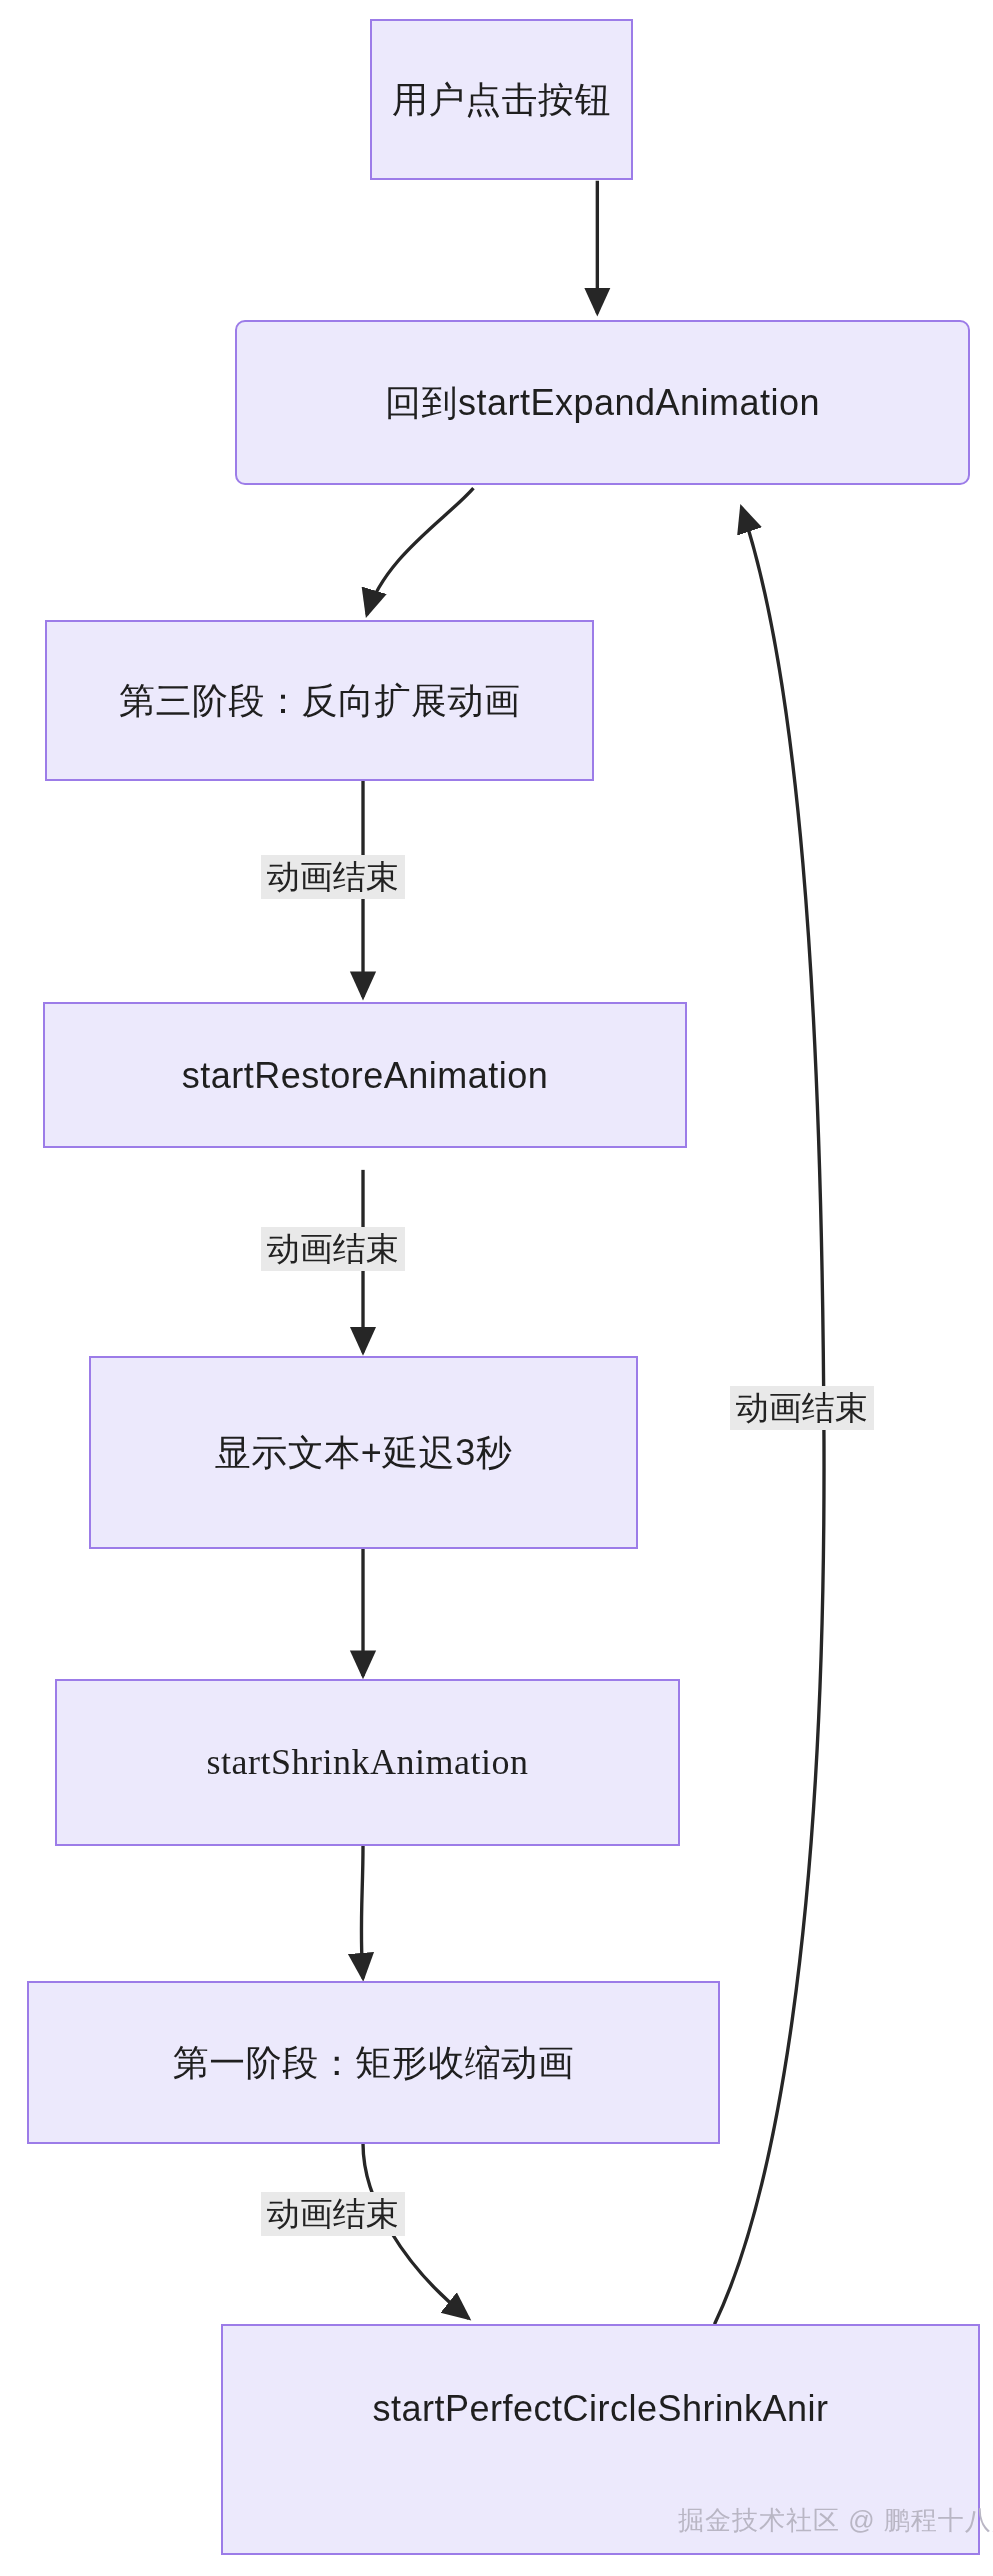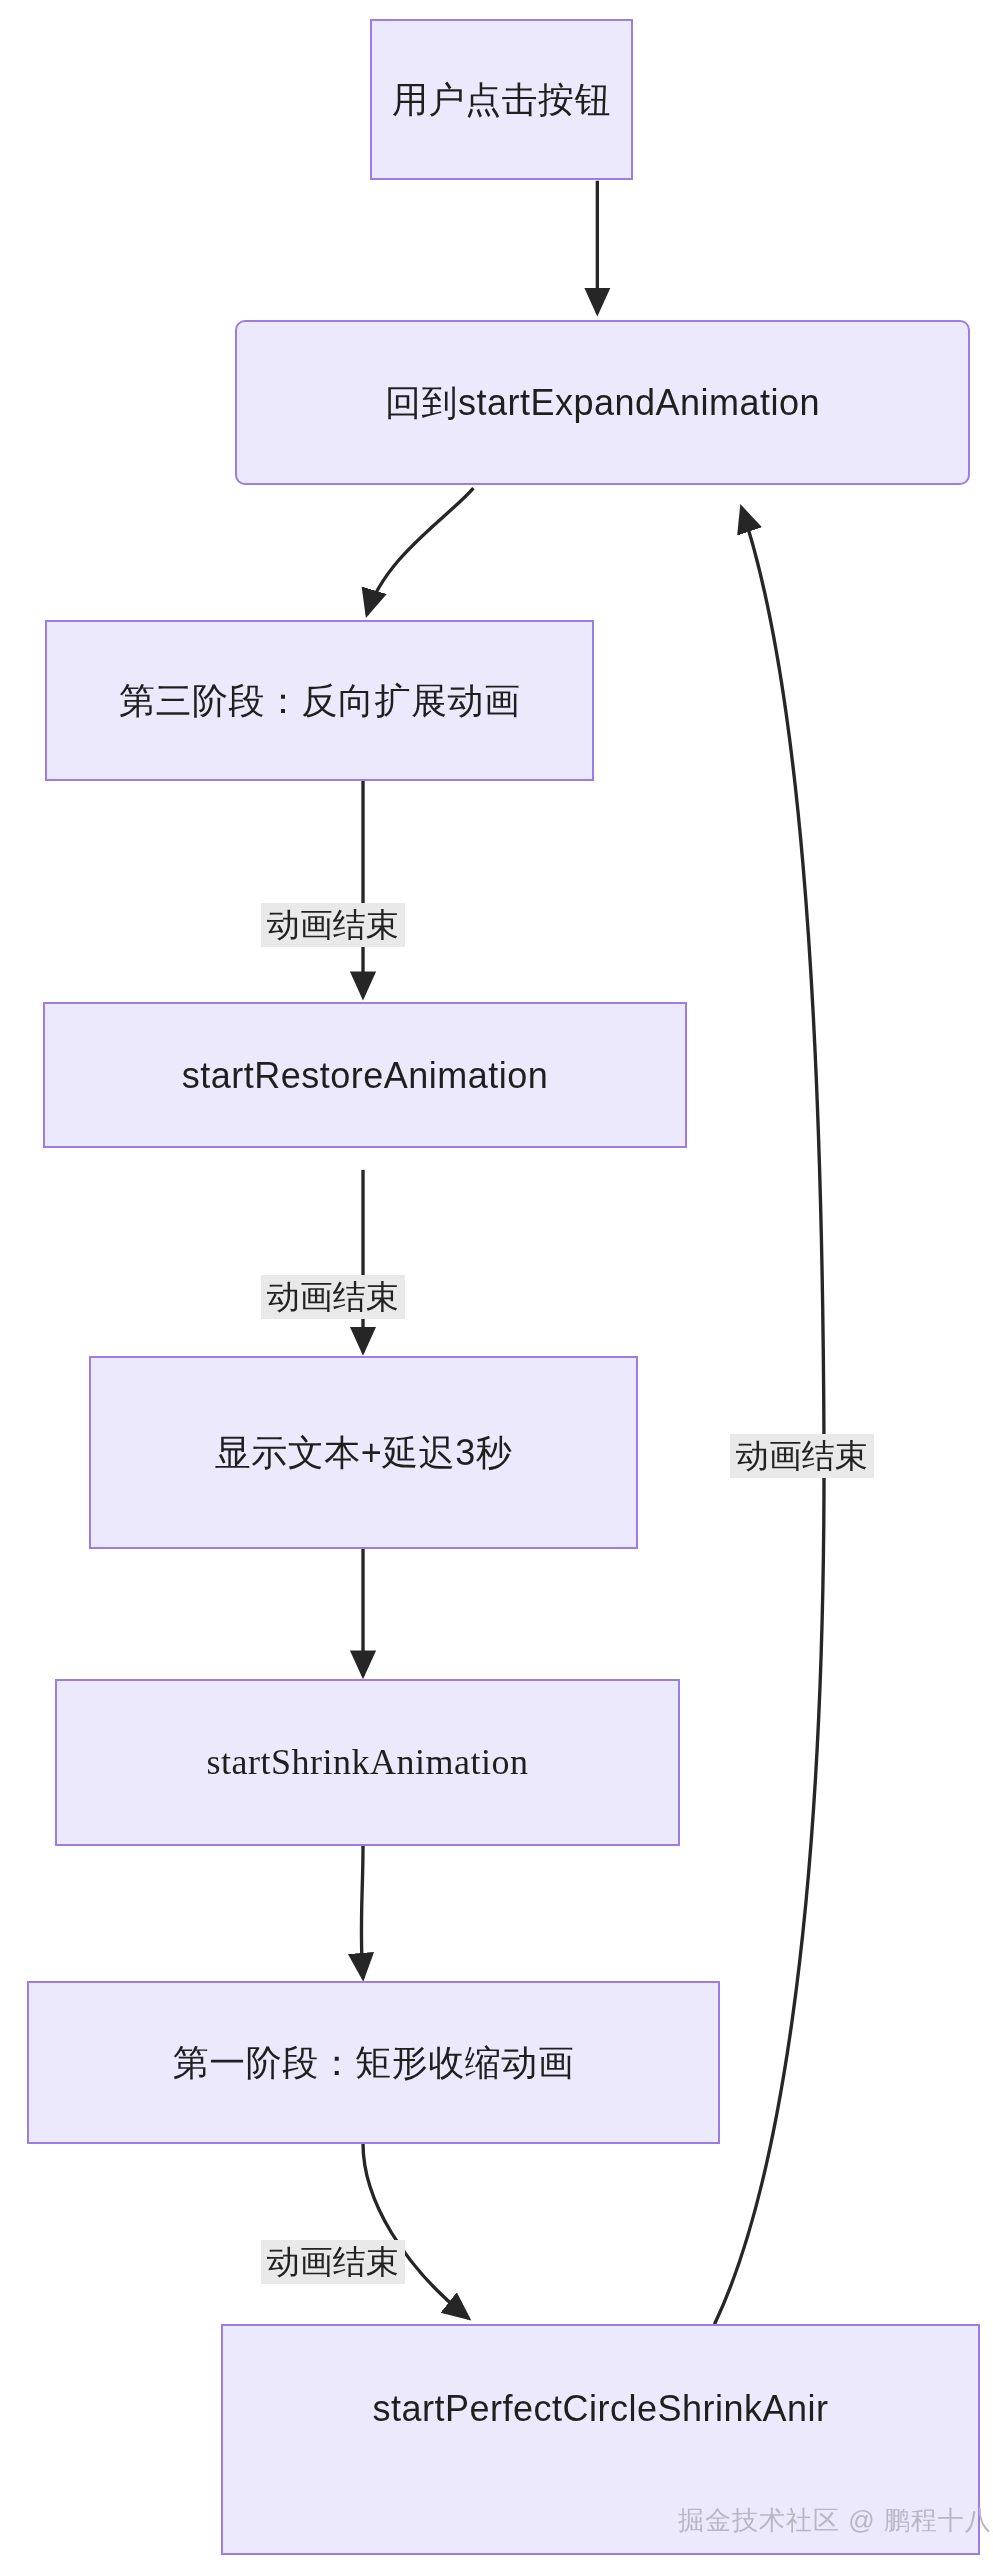--- a/index.html
+++ b/index.html
@@ -45,21 +45,20 @@
   }
   .edge-label {
     position: absolute;
     background: #e9e9e9;
     color: #222222;
     font-size: 33px;
     line-height: 1.15;
     padding: 2.9px 5.8px;
     white-space: nowrap;
     box-sizing: border-box;
-    margin-top: 48px;
   }
   .watermark {
     position: absolute;
     font-size: 26px;
     color: #b9b6c4;
     white-space: nowrap;
     letter-spacing: 1px;
   }
 </style>
 </head>

